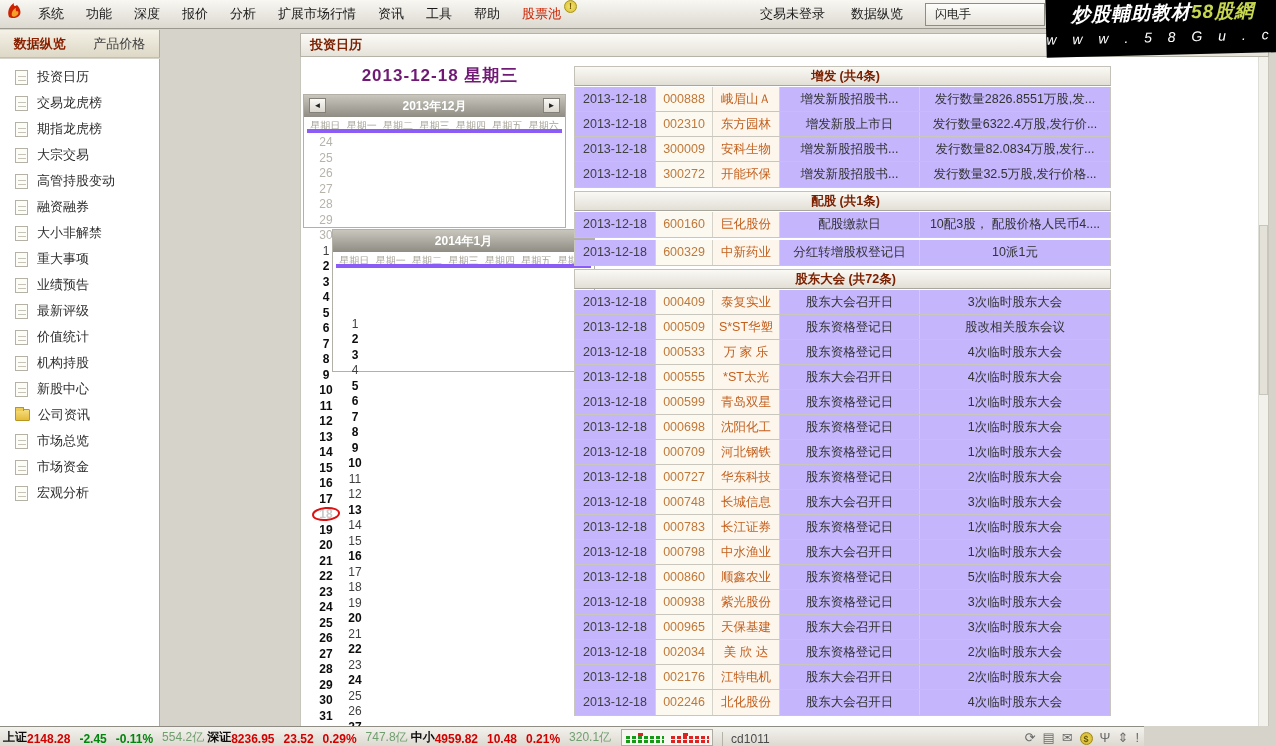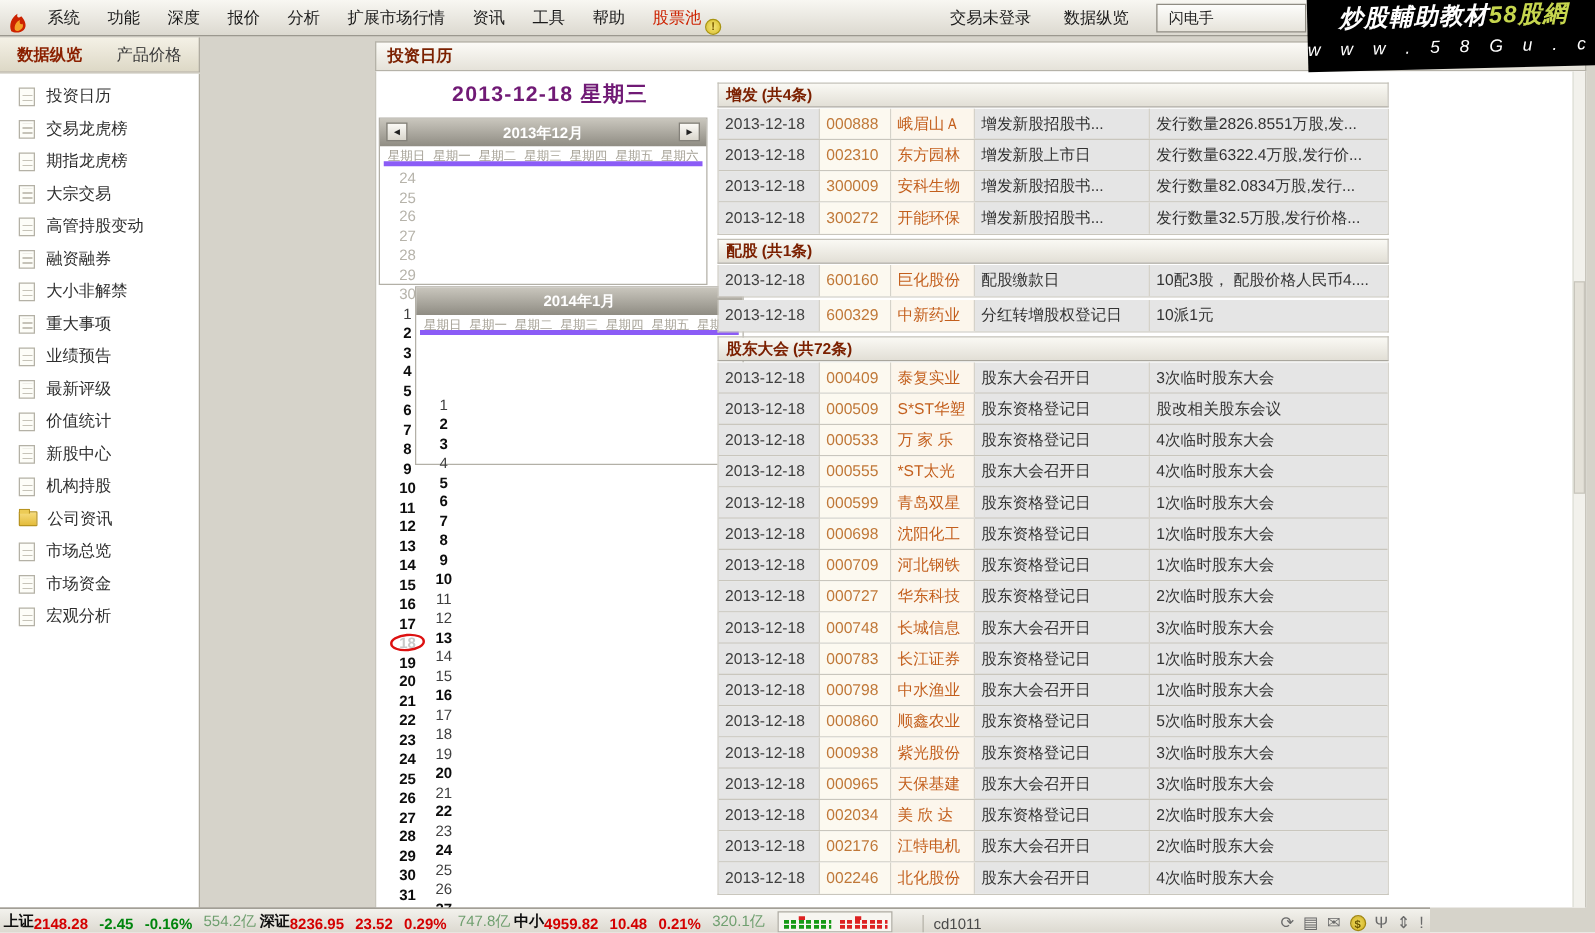--- a/index.html
+++ b/index.html
@@ -2,21 +2,21 @@
 <html><head>
 <meta charset="utf-8">
 <style>
   * { margin:0; padding:0; box-sizing:border-box; }
   body { font-family:"Liberation Sans","DejaVu Sans",sans-serif; }
   .app { position:relative; width:1276px; height:746px; background:#d6d3ca; overflow:hidden; }
 
   
   .menubar { position:absolute; left:0; top:0; width:1276px; height:29px;
     background:linear-gradient(#f8f7f2,#dcd9d0); border-bottom:1px solid #9b988f;
-    display:flex; align-items:flex-end; }
+    display:flex; align-items:flex-start; }
   .logo { width:20px; height:20px; margin:0 2px 0 5px; }
   .mitem { padding:0 11px; font-size:13px; color:#1a1a1a; line-height:28px; cursor:default; }
   .menu-pool { color:#cc2200; font-size:13px; padding:0 3px 0 11px; line-height:28px; }
   .pool-badge { width:13px; height:13px; border-radius:50%; background:radial-gradient(#f4e67a,#d8bc28);
     border:1px solid #a89410; font-size:9px; line-height:11px; text-align:center; color:#7a5a00; font-weight:bold; }
   .mright { margin-left:170px; display:flex; }
   .mright .mitem { padding:0 13px; }
   .lightning-btn { position:absolute; left:925px; top:3px; width:120px; height:23px;
     border:1px solid #8f8c83; background:linear-gradient(#fdfdfb,#e6e3da);
     font-size:12px; line-height:21px; padding-left:9px; color:#222; }
@@ -68,26 +68,26 @@
   .cal-wd { flex:1; font-size:10px; color:#a5a196; text-align:center; line-height:17px; white-space:nowrap; overflow:hidden; }
   .cal-grid { display:flex; flex-wrap:wrap; padding:2px 3px 0 4px;flex-direction:column; }
   .day { width:36px; height:15.5px; line-height:15.5px; text-align:center; font-size:12px; color:#3f3f3f; position:relative; }
   .day.b { font-weight:bold; color:#0d0d0d; }
   .day.m { color:#b6b3aa; }
   .day.s { color:#c9c9c9; font-weight:bold; }
   .day.s::after { content:''; position:absolute; left:4px; right:4px; top:0; bottom:2px;
     border:2px solid #dd1111; border-radius:50%; transform:rotate(-5deg); }
 
   
-  .sections { position:absolute; left:273px; top:6px; width:537px; }
+  .sections { position:absolute; left:273px; top:6px; width:537px;text-align:center; }
   .sec-head { height:20px; line-height:19px; background:linear-gradient(#faf9f4,#e2dfd6);
     border:1px solid #c4c1b8; border-bottom-color:#a9a69d; font-size:12.5px; font-weight:bold;
     color:#7b2000; padding-left:6px; margin-top:3px; }
   .sec-rows { border:1px solid #c9c6bd; border-top:none; margin-top:1px; margin-bottom:2px; background:#fff; }
-  .trow { display:flex; height:25px; border-bottom:1px solid #c9c6bd; background:#e5e5e5; }
+  .trow { display:flex; height:25px; border-bottom:1px solid #c9c6bd; background:#c4b5fd; }
   .trow:last-child { border-bottom:none; }
   .tc { line-height:24px; font-size:12.5px; white-space:nowrap; overflow:hidden;
     border-right:1px solid #d5d2c9; padding:0 5px; }
   .tc.date { width:81px; color:#3f3f3f; }
   .tc.code { width:57px; color:#c07838; background:#fcf9f0; }
   .tc.name { width:67px; color:#c35f1d; background:#fcf6ec; }
   .tc.event { width:140px; color:#333; }
   .tc.detail { flex:1; border-right:none; color:#333; }
 
   
@@ -103,21 +103,21 @@
   .sb-chg, .sb-pct { font-weight:bold; margin-left:9px; }
   .up { color:#d40000; } .down { color:#00850d; }
   .sb-amt { margin-left:9px; color:#6f9f6f; }
   .sb-ind { margin-left:10px; width:92px; height:17px; border:1px solid #aeaba2; background:#f7f6f1;
     display:flex; align-items:flex-end; gap:7px; padding:2px 4px; }
   .clu { position:relative; display:flex; flex-direction:column; gap:1px; }
   .clu .tick { position:absolute; top:-3px; left:12px; width:5px; height:3px; background:#dd2222; }
   .dashrow { width:38px; height:3px; }
   .clu.g .dashrow { background:repeating-linear-gradient(90deg,#169a16 0 4px,transparent 4px 6px); }
   .clu.r .dashrow { background:repeating-linear-gradient(90deg,#dd2222 0 4px,transparent 4px 6px); }
-  .sb-code { margin-left:24px; padding-left:8px; border-left:1px solid #b5b2a8; color:#4a4a4a; }
+  .sb-code { margin-left:9px; padding-left:8px; border-left:1px solid #b5b2a8; color:#4a4a4a; }
   .sb-icons { margin-left:auto; display:flex; gap:7px; margin-right:5px; color:#6a6a6a;
     font-size:13px; align-items:center; }
   .sb-icons .ic { line-height:16px; }
   .sb-icons .coin { width:13px; height:13px; border-radius:50%; background:radial-gradient(#f0e062,#d0ac20);
     border:1px solid #a08610; color:#6a5400; font-size:9px; font-weight:bold; text-align:center; line-height:12px; }
 </style>
 </head>
 <body>
 
 <div class="app">
@@ -196,25 +196,25 @@
       <div class="sitem">
         <span class="icon-doc"></span>
         <span>最新评级</span>
       </div>
       <div class="sitem">
         <span class="icon-doc"></span>
         <span>价值统计</span>
       </div>
       <div class="sitem">
         <span class="icon-doc"></span>
+        <span>机构持股</span>
+      </div>
+      <div class="sitem">
+        <span class="icon-doc"></span>
         <span>新股中心</span>
-      </div>
-      <div class="sitem">
-        <span class="icon-doc"></span>
-        <span>机构持股</span>
       </div>
       <div class="sitem">
         <span class="icon-folder"></span>
         <span>公司资讯</span>
       </div>
       <div class="sitem">
         <span class="icon-doc"></span>
         <span>市场总览</span>
       </div>
       <div class="sitem">
@@ -518,21 +518,21 @@
       </div>
     <div class="vscroll">
         <div class="vthumb"></div>
       </div>
   </div>
 
   <div class="statusbar" id="statusbar">
       <span class="sb-label">上证</span>
       <span class="sb-val">2148.28</span>
       <span class="sb-chg down">-2.45</span>
-      <span class="sb-pct down">-0.16%</span>
+      <span class="sb-pct down">-0.11%</span>
       <span class="sb-amt">554.2亿</span>
       <span class="sb-label">深证</span>
       <span class="sb-val">8236.95</span>
       <span class="sb-chg up">23.52</span>
       <span class="sb-pct up">0.29%</span>
       <span class="sb-amt">747.8亿</span>
       <span class="sb-label">中小</span>
       <span class="sb-val">4959.82</span>
       <span class="sb-chg up">10.48</span>
       <span class="sb-pct up">0.21%</span>

